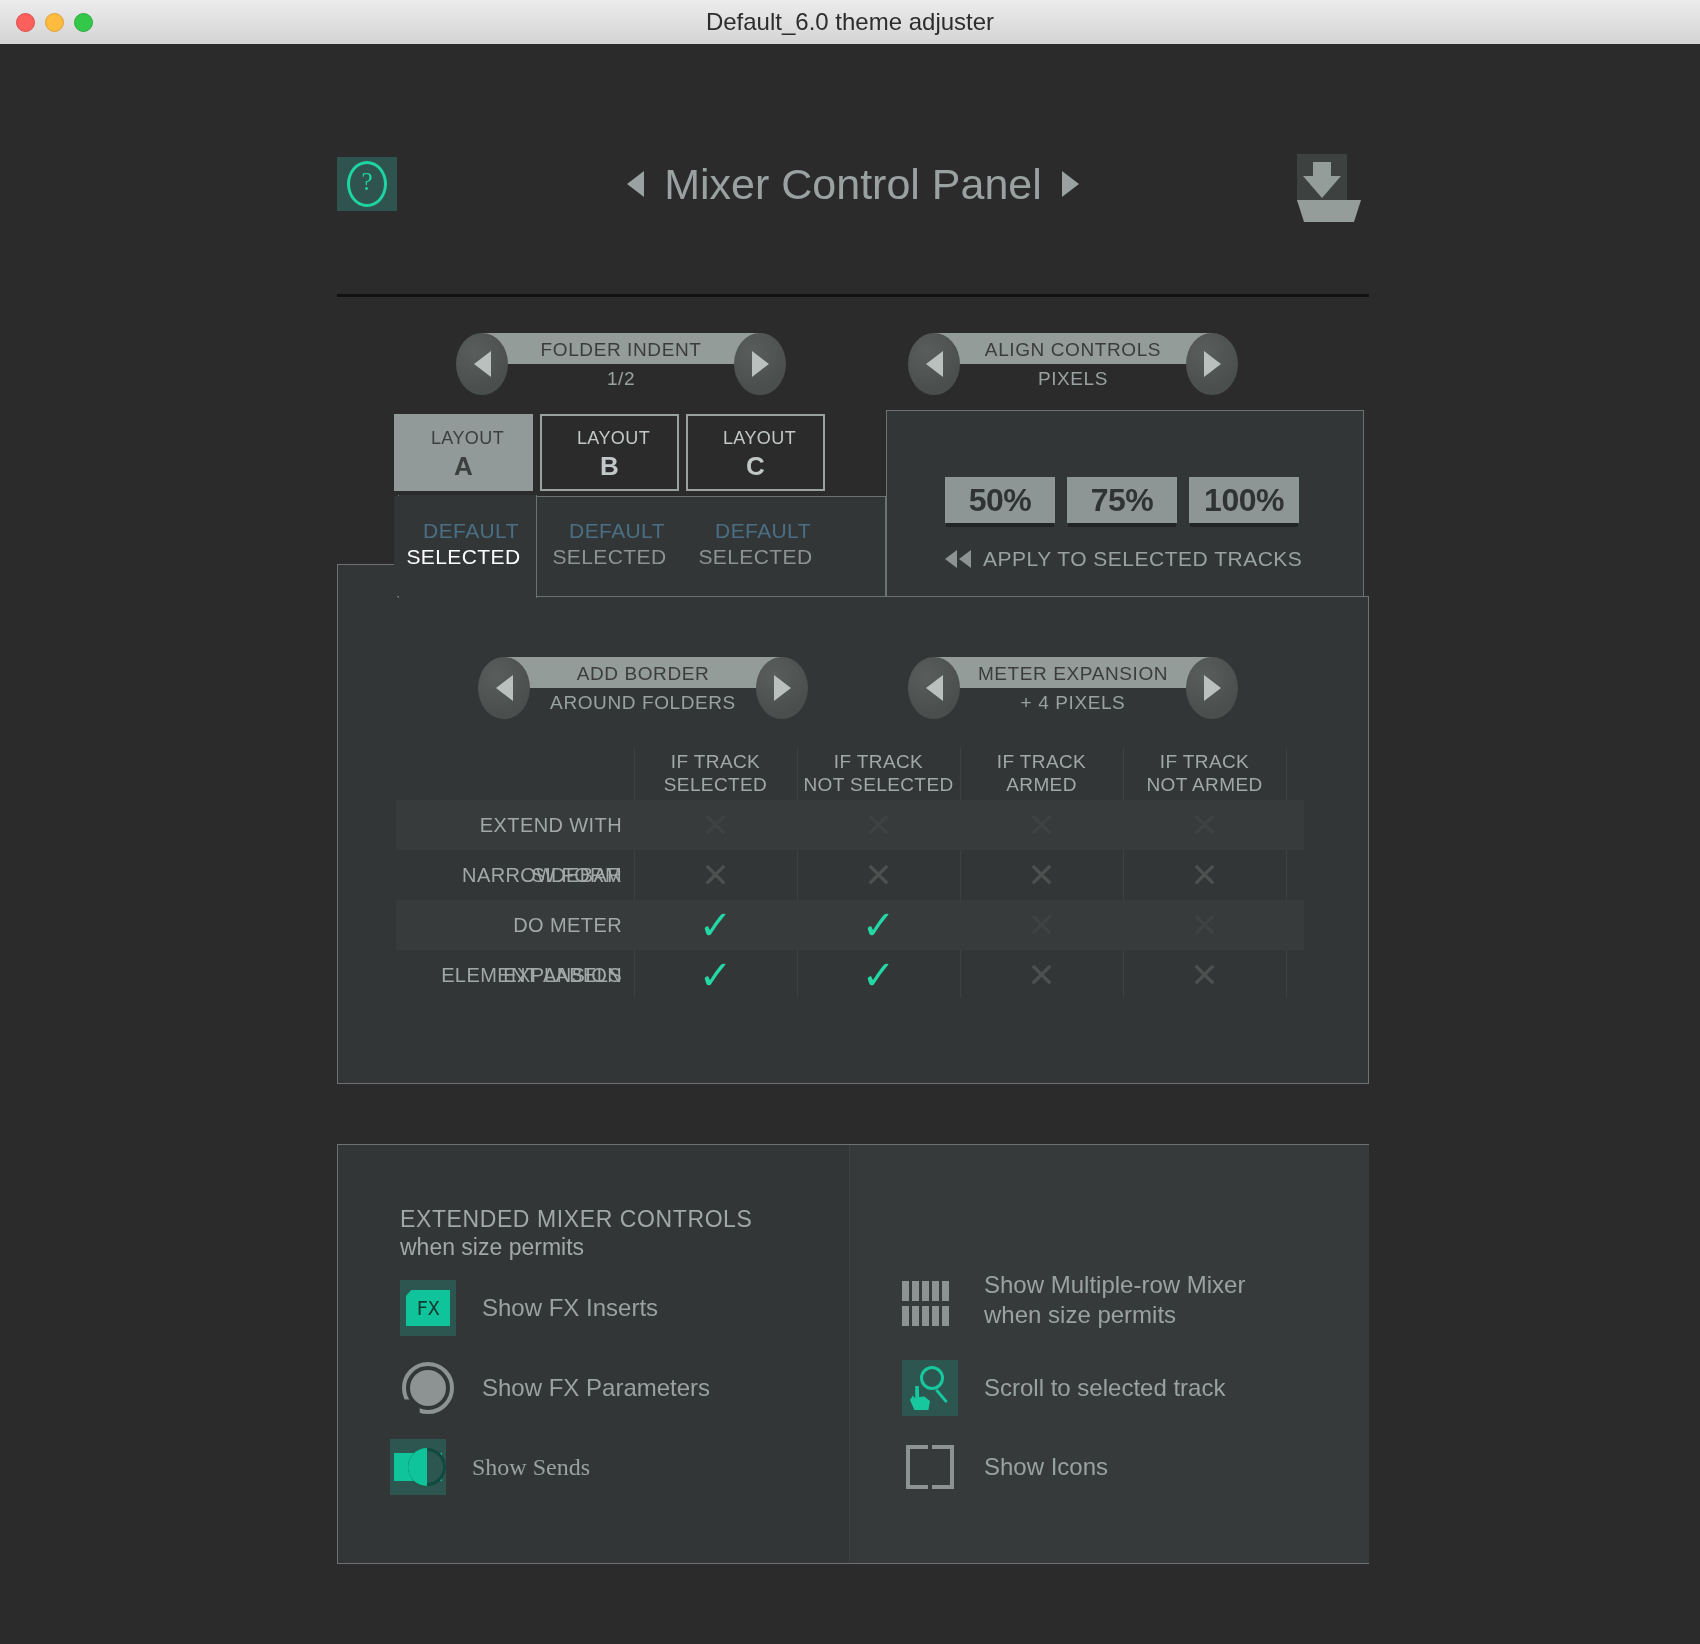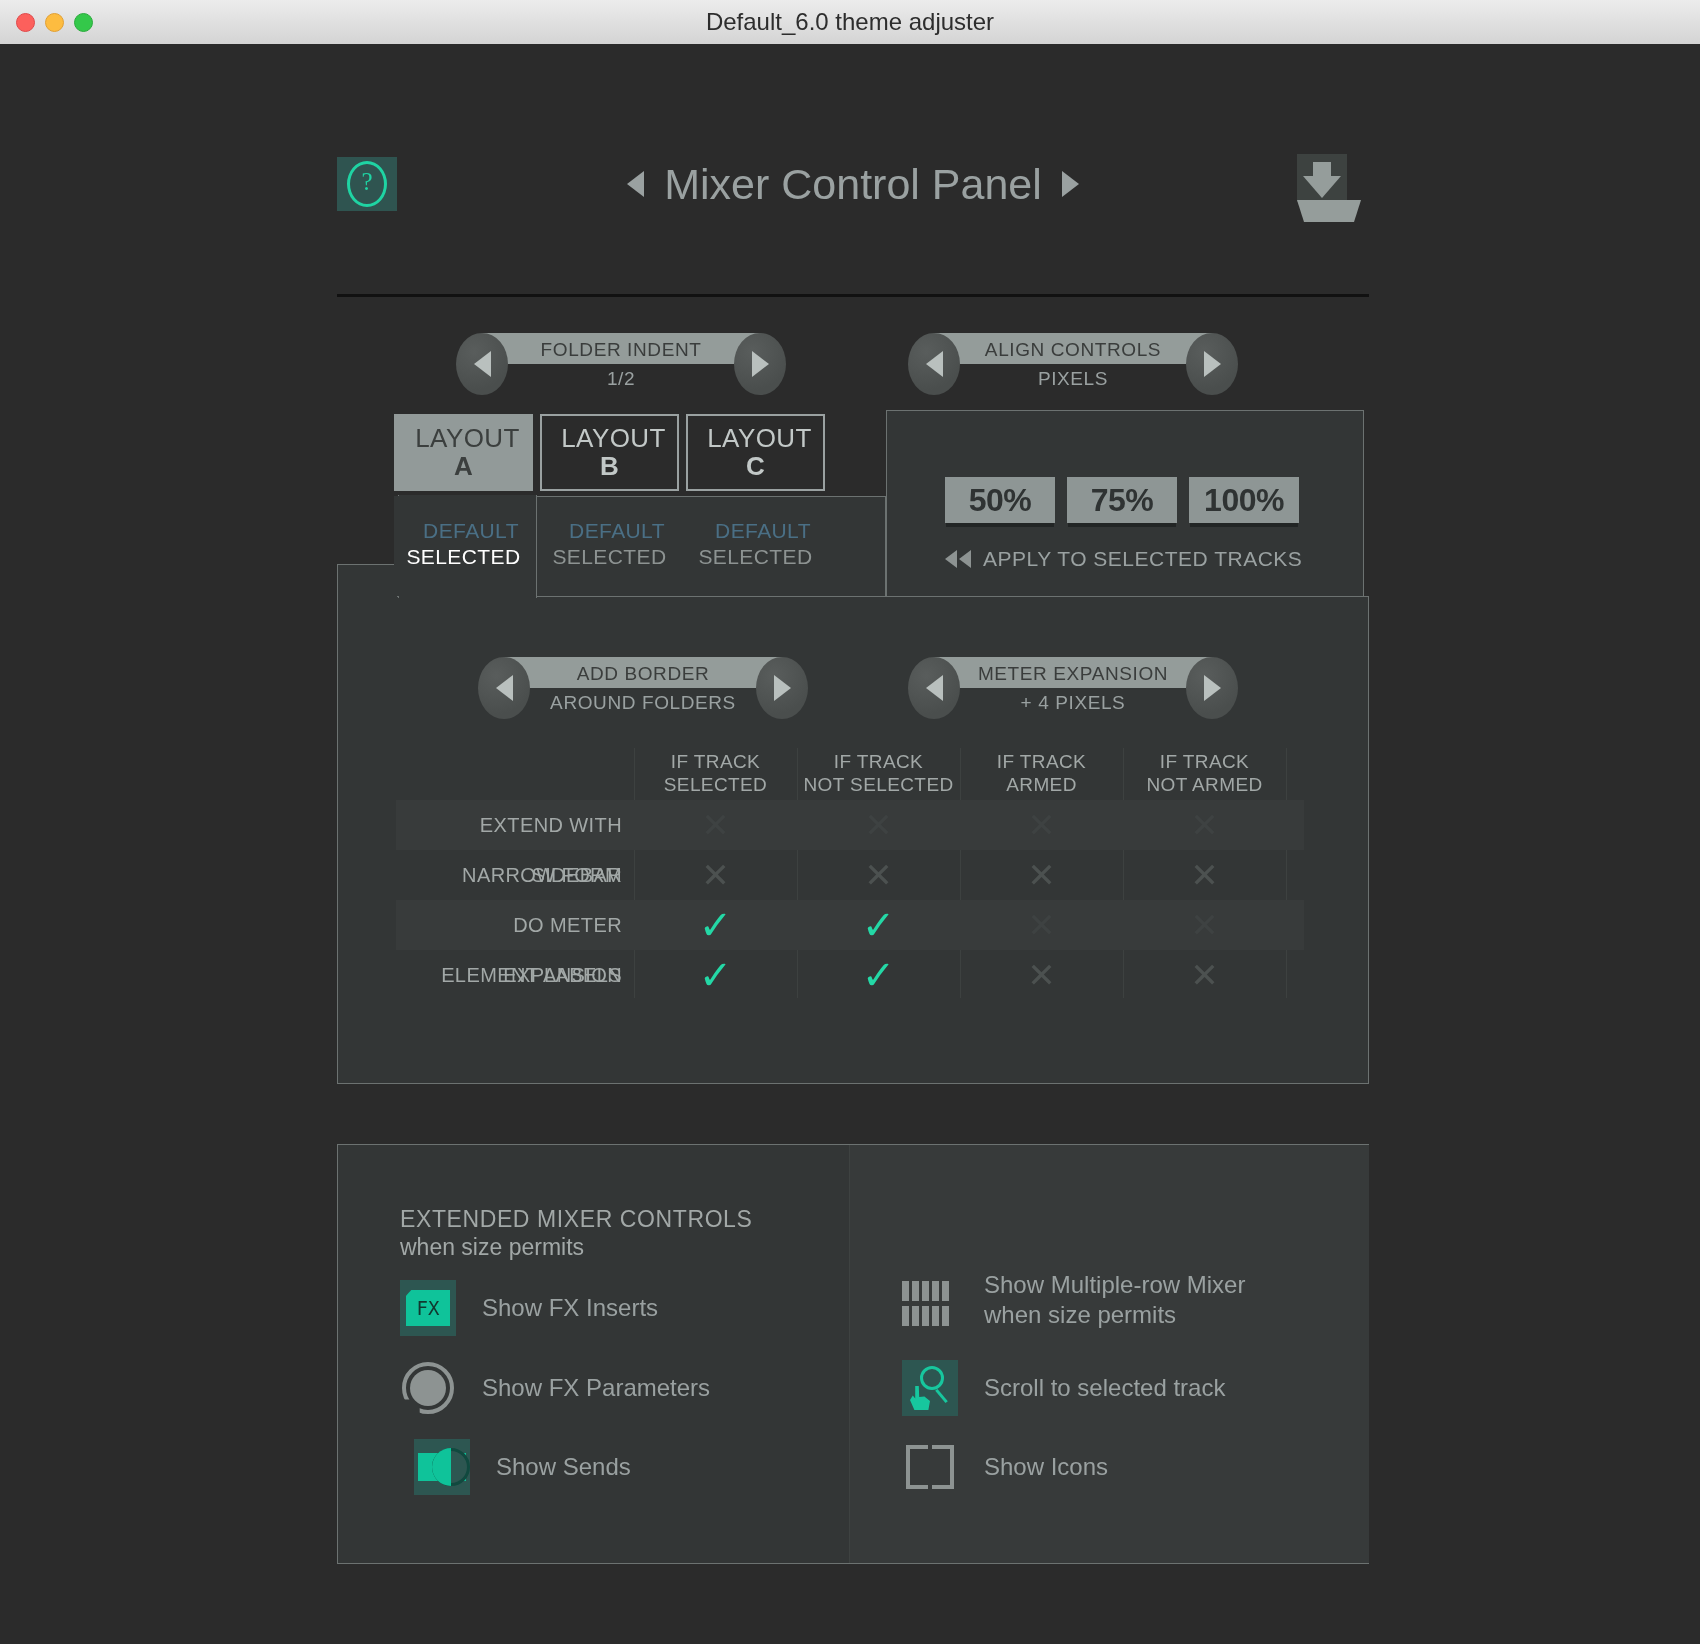--- a/index.html
+++ b/index.html
@@ -88,21 +88,21 @@
   #spin-border{left:478px;top:613px;width:330px;}
   #spin-meter{left:908px;top:613px;width:330px;}
 
   
   #layout-row{position:absolute;left:394px;top:370px;}
   .lay-btn{
     position:absolute;top:0;width:139px;height:77px;
     display:flex;flex-direction:column;align-items:center;justify-content:center;
     box-sizing:border-box;
   }
-  .lay-btn .l1{font-size:26px;color:#c2c8c7;letter-spacing:.4px;line-height:26px;margin-left:8px;}
+  .lay-btn .l1{font-size:18px;color:#c2c8c7;letter-spacing:.4px;line-height:26px;margin-left:8px;}
   .lay-btn .l2{font-size:26px;font-weight:bold;color:#c2c8c7;line-height:30px;}
   .lay-btn.sel{background:#929a99;}
   .lay-btn.sel .l1{color:#3b3f3e;}
   .lay-btn.sel .l2{color:#3b3f3e;}
   .lay-btn.unsel{border:2px solid #9aa1a1;}
   #lay-a{left:0;}
   #lay-b{left:146px;}
   #lay-c{left:292px;}
 
   #sub-row{position:absolute;left:394px;top:452px;height:100px;}
@@ -455,21 +455,21 @@
     </div>
 
     <div class="opt" style="left:62px;top:215px;">
       <div class="iconbox ic-knob">
         <div class="ring"></div>
         <div class="dot"></div>
       </div>
       <div class="otxt">Show FX Parameters</div>
     </div>
 
-    <div class="opt" style="left:76px;top:294px;">
+    <div class="opt" style="left:52px;top:294px;font-family:Liberation Serif, serif;">
       <div class="iconbox ic-send">
         <div class="fill"></div>
         <div class="circ"></div>
       </div>
       <div class="otxt">Show Sends</div>
     </div>
 
     <div class="opt" style="left:564px;top:125px;">
       <div class="iconbox ic-rows">
         <div class="r">

